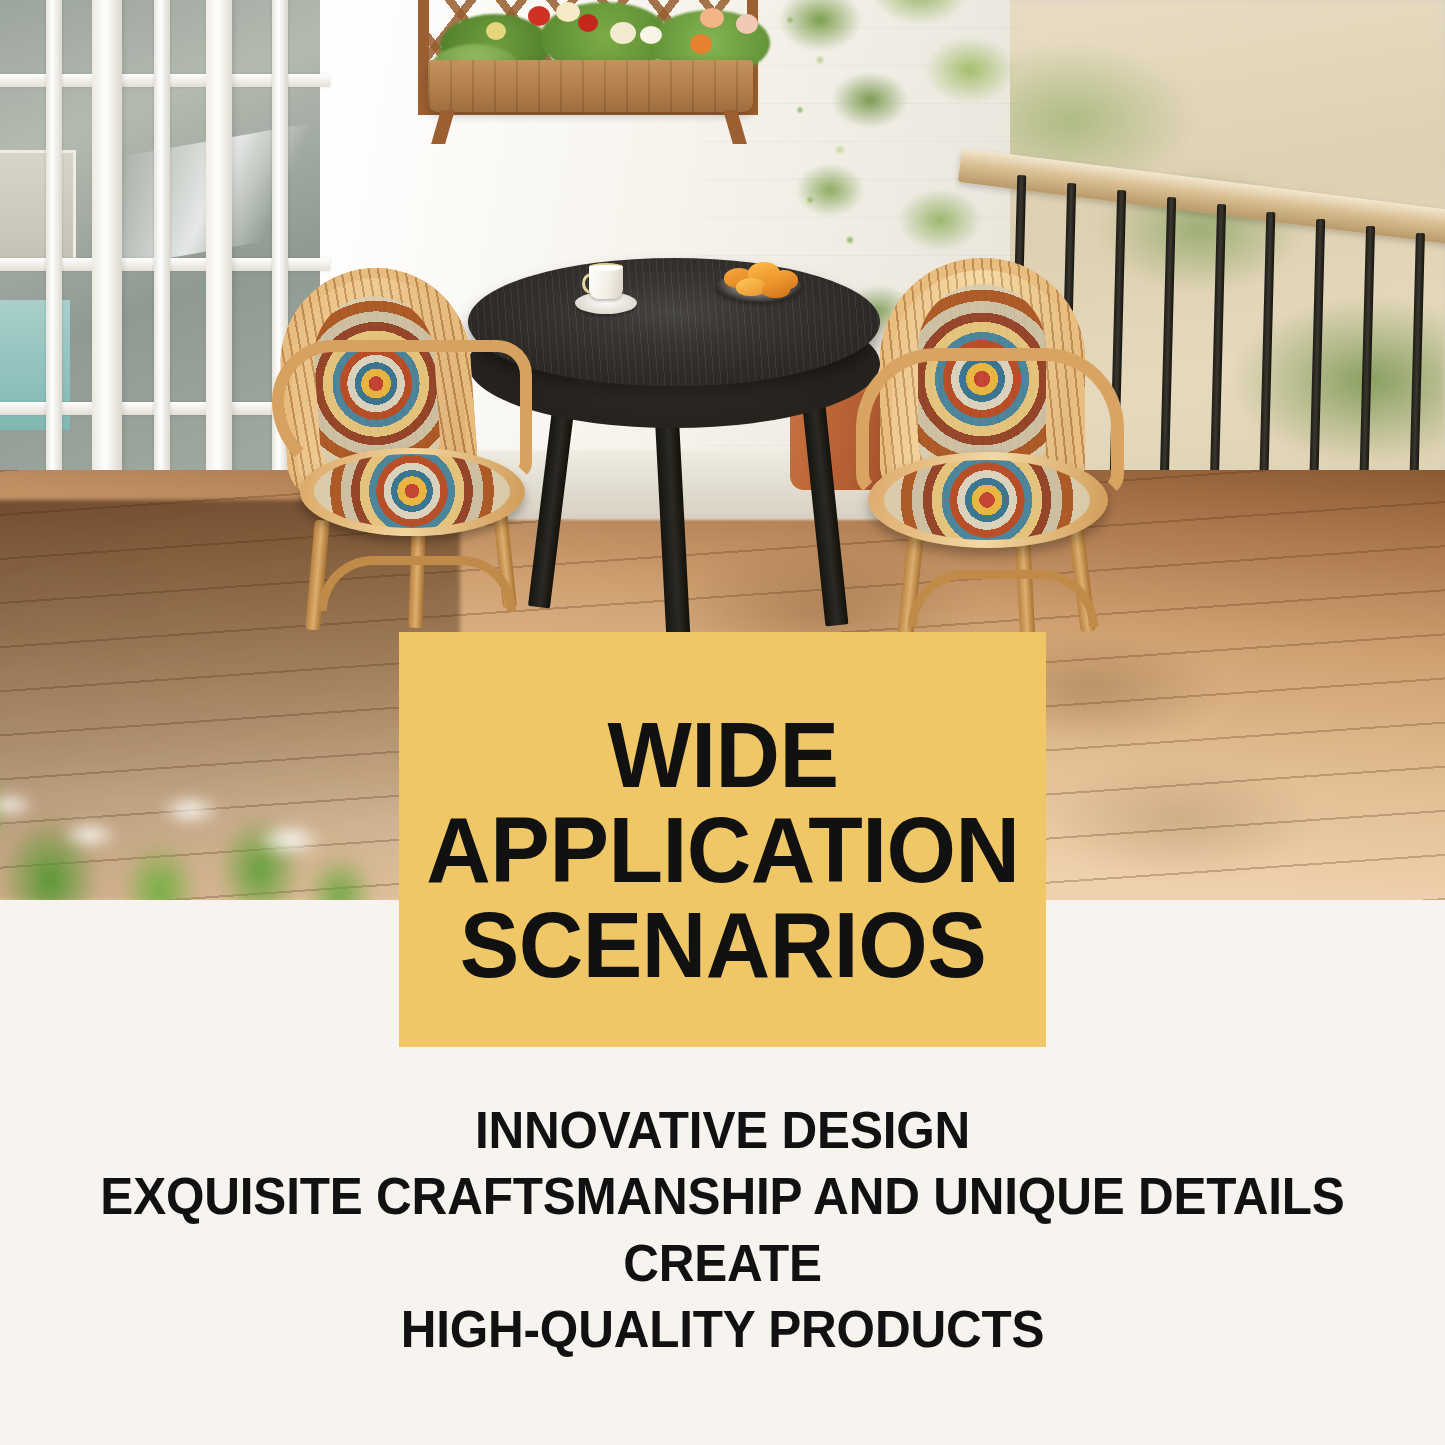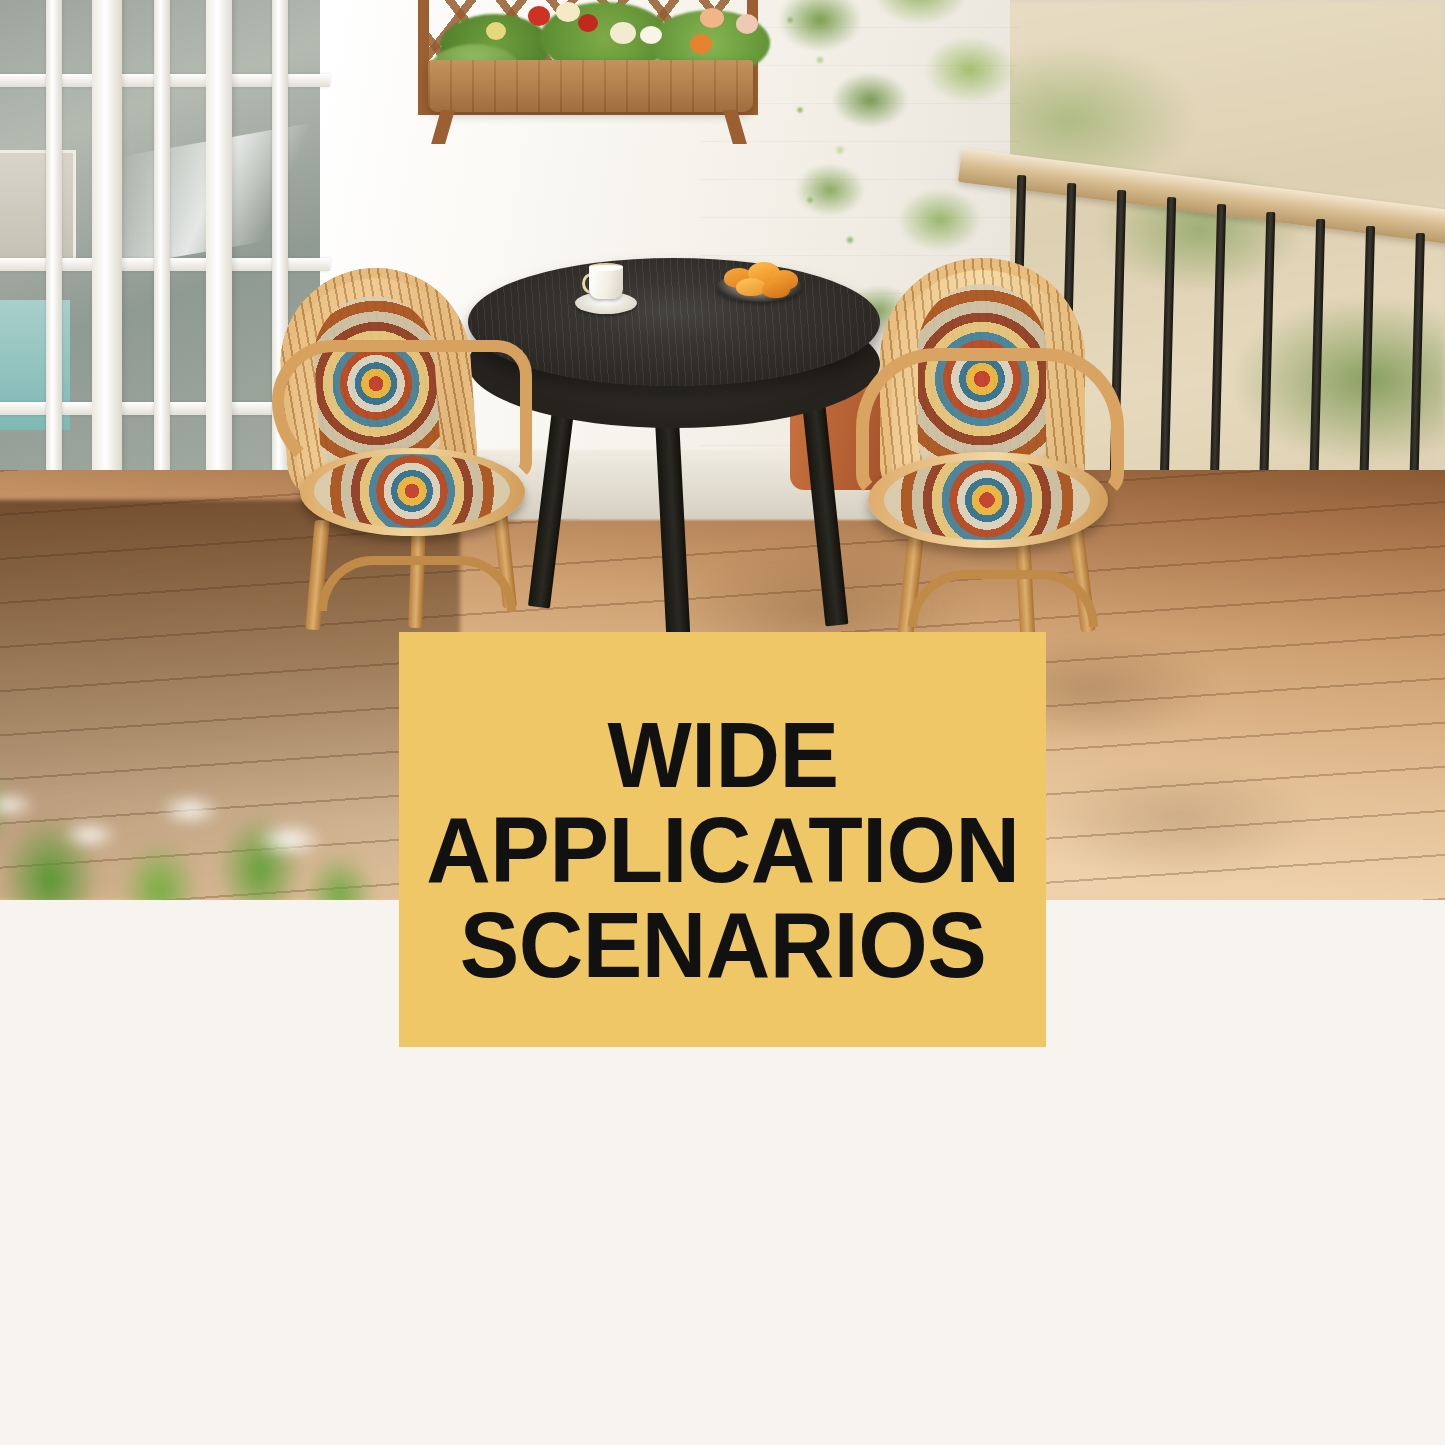--- a/index.html
+++ b/index.html
@@ -673,15 +673,20 @@
   </div>
 
   <div class="headline-box">
     <div class="headline">
       <span class="hl-line hl-l1">WIDE</span>
       <span class="hl-line hl-l2">APPLICATION</span>
       <span class="hl-line hl-l3">SCENARIOS</span>
     </div>
   </div>
 
+  <div class="body-text">
+    <span class="bt-line bt-l1">INNOVATIVE DESIGN</span>
+    <span class="bt-line bt-l2">EXQUISITE CRAFTSMANSHIP AND UNIQUE DETAILS CREATE</span>
+    <span class="bt-line bt-l3">HIGH-QUALITY PRODUCTS</span>
+  </div>
 
 
 </div>
 
 </body></html>

